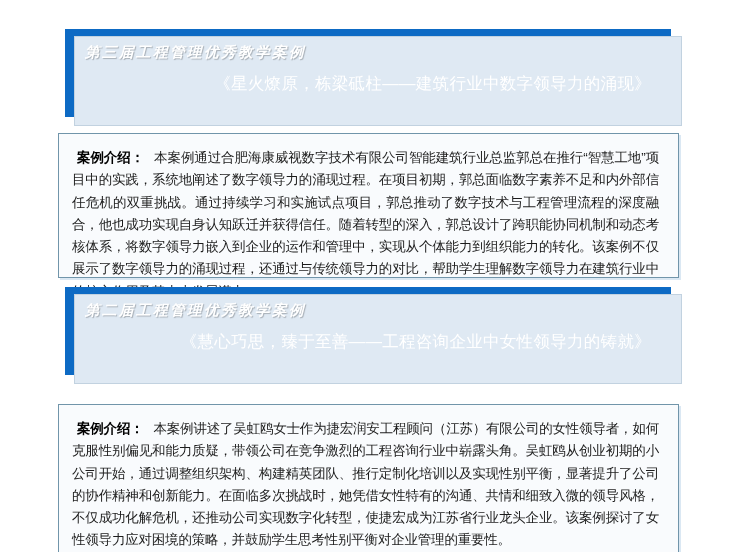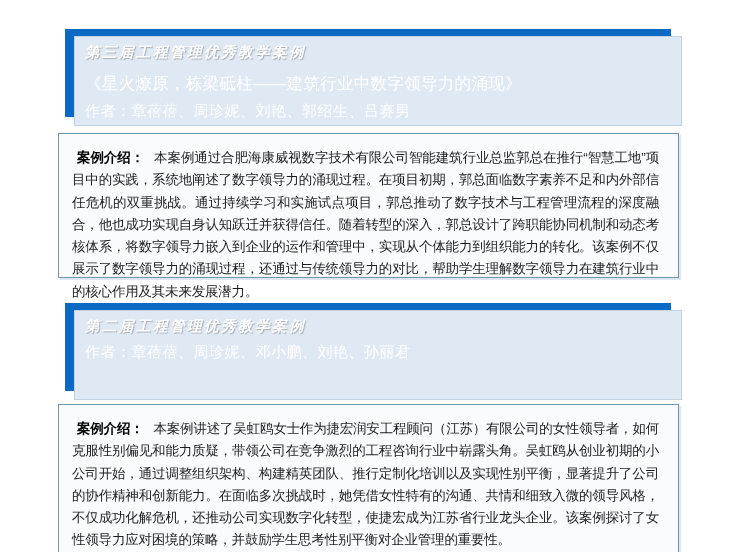--- a/index.html
+++ b/index.html
@@ -20,35 +20,36 @@
   .case-banner::after {
     content: "";
     position: absolute;
     left: 9px; top: 7px;
     width: 100%; height: 100%;
     background: #dfe9f3;
     border: 1px solid #c2d2e0;
     z-index: -1;
   }
   #banner-1 { left: 50px; top: 14px;  width: 606px; height: 88px; }
-  #banner-2 { left: 50px; top: 288px; width: 606px; height: 88px; }
+  #banner-2 { left: 50px; top: 272px; width: 606px; height: 88px; }
   .edition-heading {
     font-family: "DejaVu Serif", "Liberation Serif", serif;
     font-style: italic;
     font-weight: bold;
     font-size: 14.5px;
     letter-spacing: 2.5px;
     text-shadow: 1px 1px 1px rgba(0,0,0,0.25);
     white-space: nowrap;
   }
   .case-title {
     font-size: 16.5px;
     margin-top: 11px;
     letter-spacing: 0.3px;
     white-space: nowrap;
+    text-align: right;
   }
   .case-authors {
     font-size: 15px;
     margin-top: 7px;
     letter-spacing: 0.5px;
     white-space: nowrap;
   }
   .intro-box {
     position: absolute;
     background: #f9fbfd;
@@ -67,27 +68,26 @@
     letter-spacing: -0.2px;
   }
   .intro-label { font-weight: bold; color: #000000; }
 </style>
 </head>
 <body>
 
 <div class="case-banner" id="banner-1">
   <div class="edition-heading">第三届工程管理优秀教学案例</div>
   <div class="case-title">《星火燎原，栋梁砥柱——建筑行业中数字领导力的涌现》</div>
-  <div class="case-authors">作者：章蓓蓓、周珍妮、刘艳、郭绍生、吕赛男</div>
 </div>
 
 <div class="intro-box" id="intro-box-1">
   <p class="intro-text"><span class="intro-label">案例介绍：</span><span>本案例通过合肥海康威视数字技术有限公司智能建筑行业总监郭总在推行“智慧工地”项目中的实践，系统地阐述了数字领导力的涌现过程。在项目初期，郭总面临数字素养不足和内外部信任危机的双重挑战。通过持续学习和实施试点项目，郭总推动了数字技术与工程管理流程的深度融合，他也成功实现自身认知跃迁并获得信任。随着转型的深入，郭总设计了跨职能协同机制和动态考核体系，将数字领导力嵌入到企业的运作和管理中，实现从个体能力到组织能力的转化。该案例不仅展示了数字领导力的涌现过程，还通过与传统领导力的对比，帮助学生理解数字领导力在建筑行业中的核心作用及其未来发展潜力。</span></p>
 </div>
 
 <div class="case-banner" id="banner-2">
   <div class="edition-heading">第二届工程管理优秀教学案例</div>
-  <div class="case-authors">作者：章蓓蓓、周珍妮、邓小鹏、刘艳、孙丽君</div>
+  <div class="case-title">《慧心巧思，臻于至善——工程咨询企业中女性领导力的铸就》</div>
 </div>
 
 <div class="intro-box" id="intro-box-2">
   <p class="intro-text"><span class="intro-label">案例介绍：</span><span>本案例讲述了吴虹鸥女士作为捷宏润安工程顾问（江苏）有限公司的女性领导者，如何克服性别偏见和能力质疑，带领公司在竞争激烈的工程咨询行业中崭露头角。吴虹鸥从创业初期的小公司开始，通过调整组织架构、构建精英团队、推行定制化培训以及实现性别平衡，显著提升了公司的协作精神和创新能力。在面临多次挑战时，她凭借女性特有的沟通、共情和细致入微的领导风格，不仅成功化解危机，还推动公司实现数字化转型，使捷宏成为江苏省行业龙头企业。该案例探讨了女性领导力应对困境的策略，并鼓励学生思考性别平衡对企业管理的重要性。</span></p>
 </div>
 
 </body></html>

